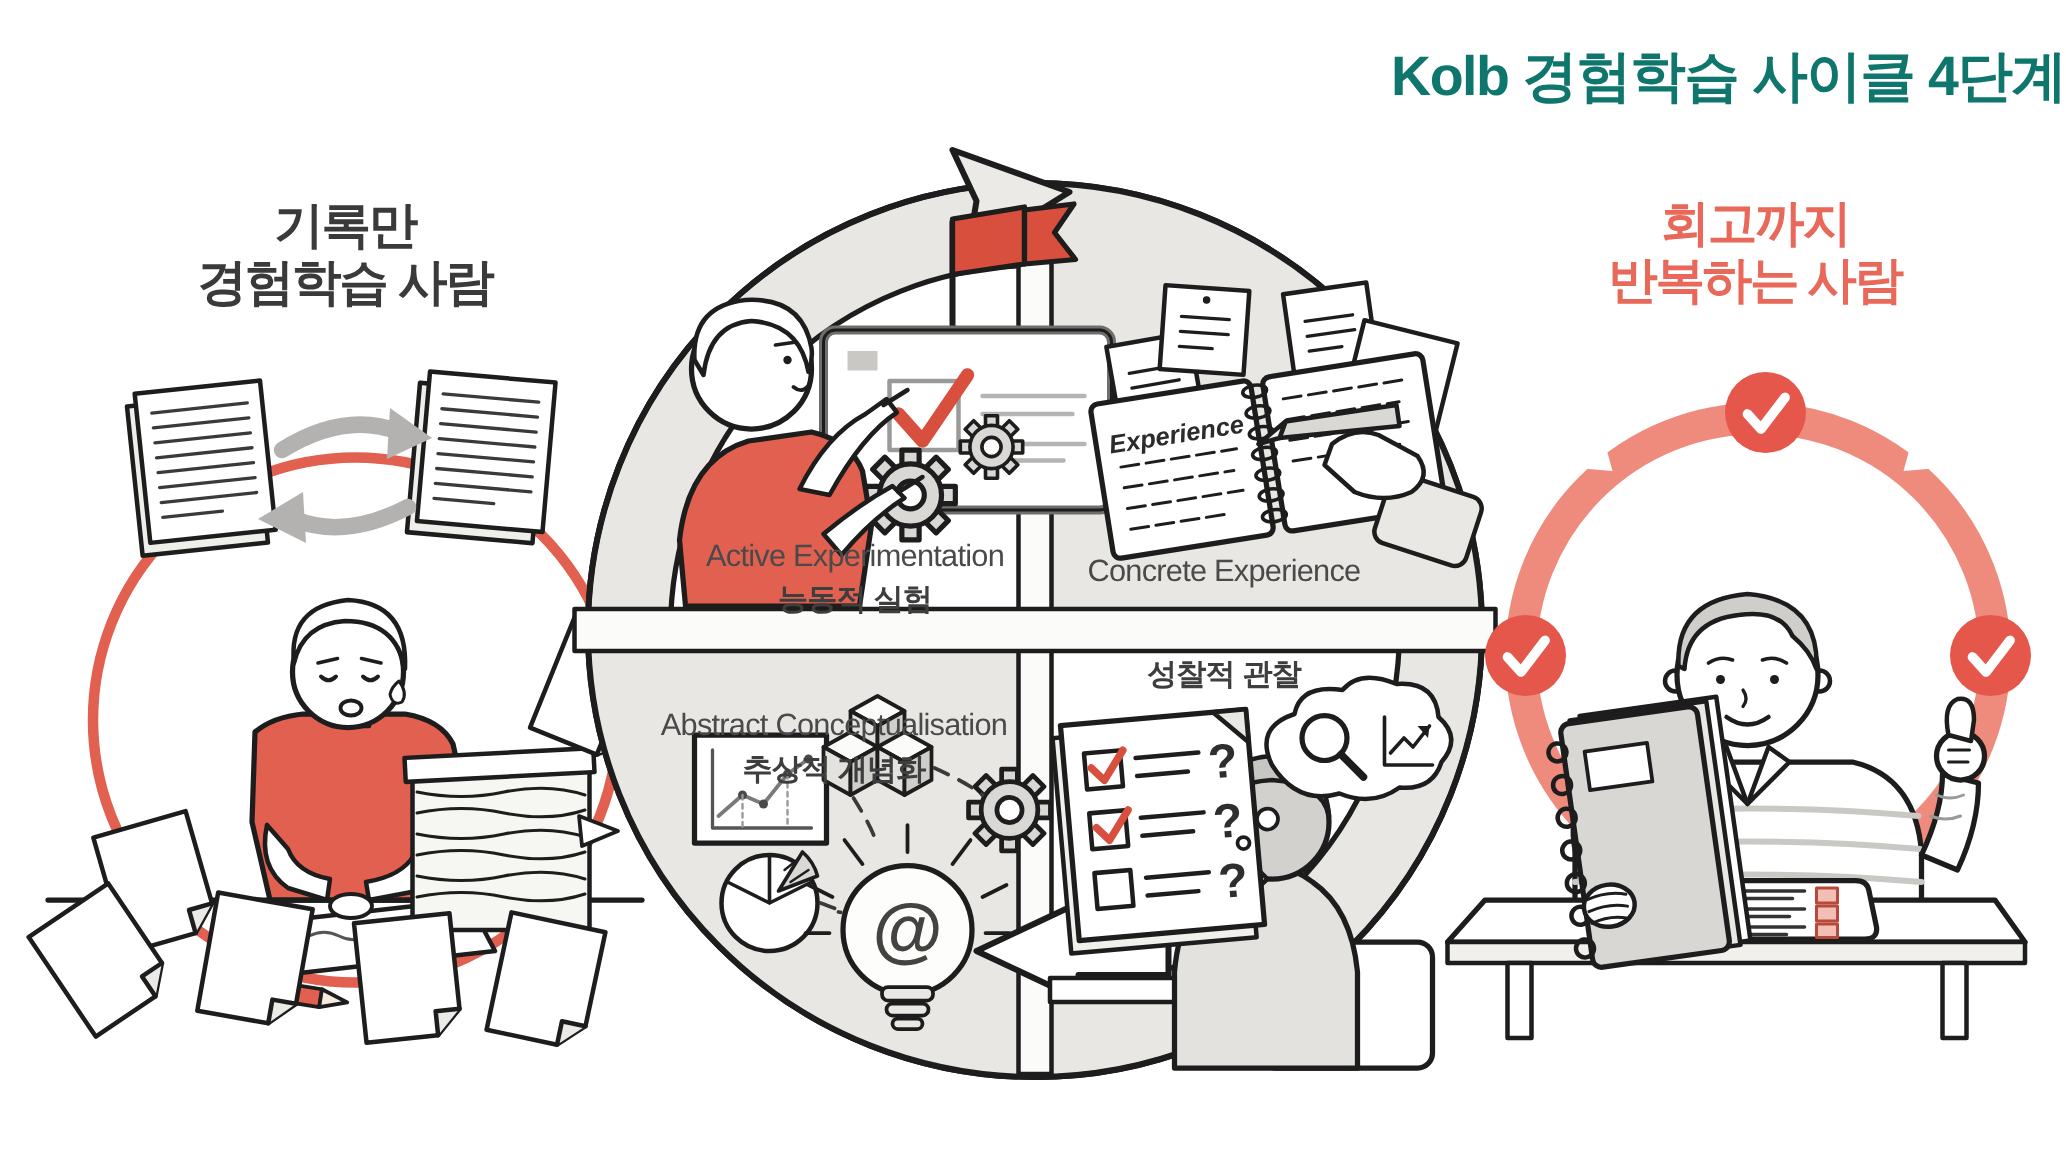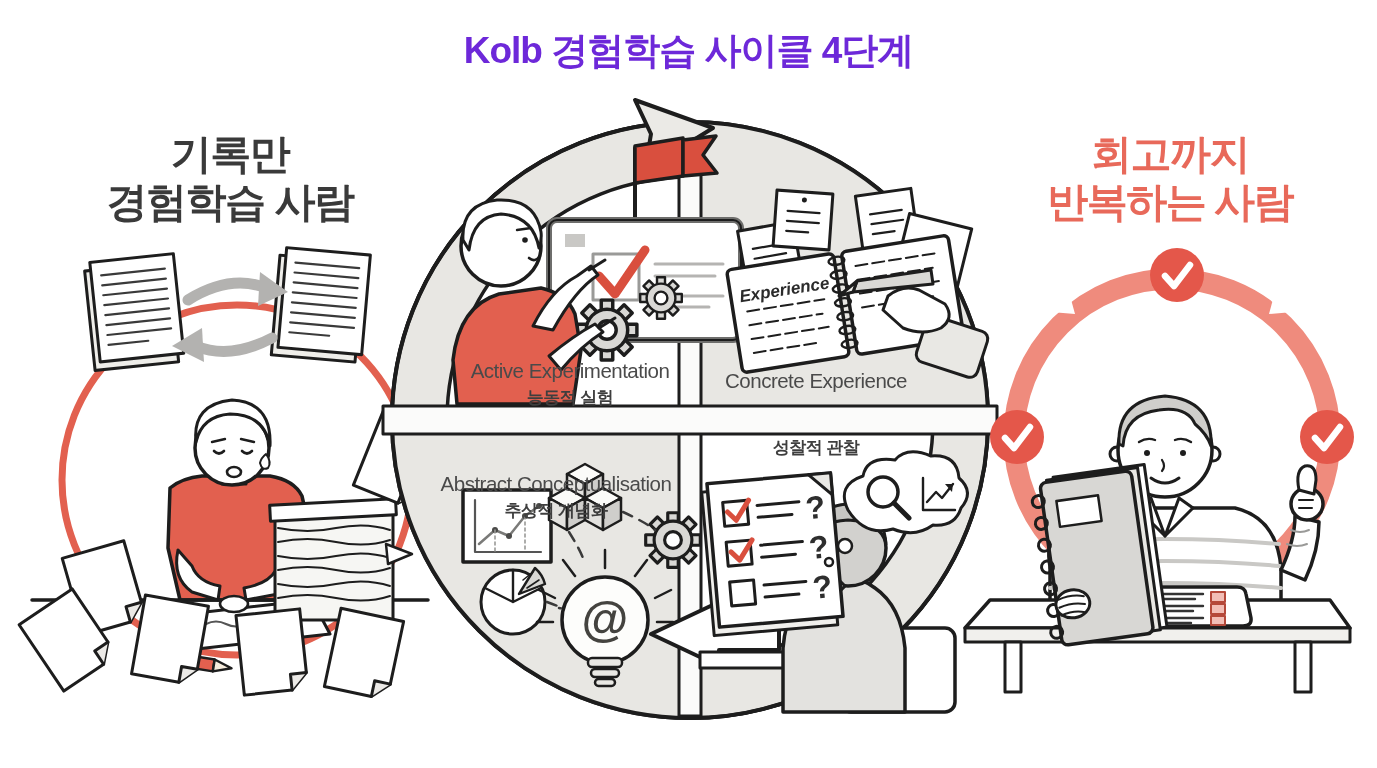--- a/index.html
+++ b/index.html
@@ -4,32 +4,32 @@
 <style>
   html,body{margin:0;padding:0;}
   body{
     width:1377px;height:768px;position:relative;overflow:hidden;
     background:#ffffff;
     font-family:"Liberation Sans","DejaVu Sans",sans-serif;
   }
   svg{position:absolute;overflow:visible;}
   svg *{stroke-linejoin:round;stroke-linecap:round;}
   .page-title{
-    position:absolute;left:0;right:0;top:26px;text-align:center;
-    font-size:37px;font-weight:800;color:#6d28d9;letter-spacing:-1px;
+    position:absolute;left:0;right:0;top:26px;text-align:right;
+    font-size:37px;font-weight:800;color:#0f766e;letter-spacing:-1px;
   }
   .side-heading{
     position:absolute;text-align:center;font-weight:800;
-    font-size:41px;line-height:1.16;letter-spacing:-1.5px;
+    font-size:33px;line-height:1.16;letter-spacing:-1.5px;
   }
   .side-heading.left{left:30px;top:131px;width:400px;color:#3a3a3a;}
   .side-heading.right{left:980px;top:131px;width:380px;color:#e8695a;font-family:Liberation Serif, serif;}
   .stage-label{position:absolute;text-align:center;}
   .stage-label .en{display:block;font-size:20.5px;font-weight:400;color:#4a4a4a;letter-spacing:-0.5px;line-height:1.1;}
-  .stage-label .ko{display:block;font-size:17px;font-weight:700;color:#3e3e3e;margin-top:3px;letter-spacing:-0.5px;}
+  .stage-label .ko{display:block;font-size:20px;font-weight:700;color:#3e3e3e;margin-top:3px;letter-spacing:-0.5px;}
 </style>
 </head>
 <body>
 
 <svg width="0" height="0" style="position:absolute" aria-hidden="true">
   <defs>
     <g id="def-gear">
       <g fill="#d9d8d5" stroke="#1d1d1d" stroke-width="3">
         <rect x="-5" y="-26" width="10" height="52"></rect>
         <rect x="-5" y="-26" width="10" height="52" transform="rotate(45)"></rect>

